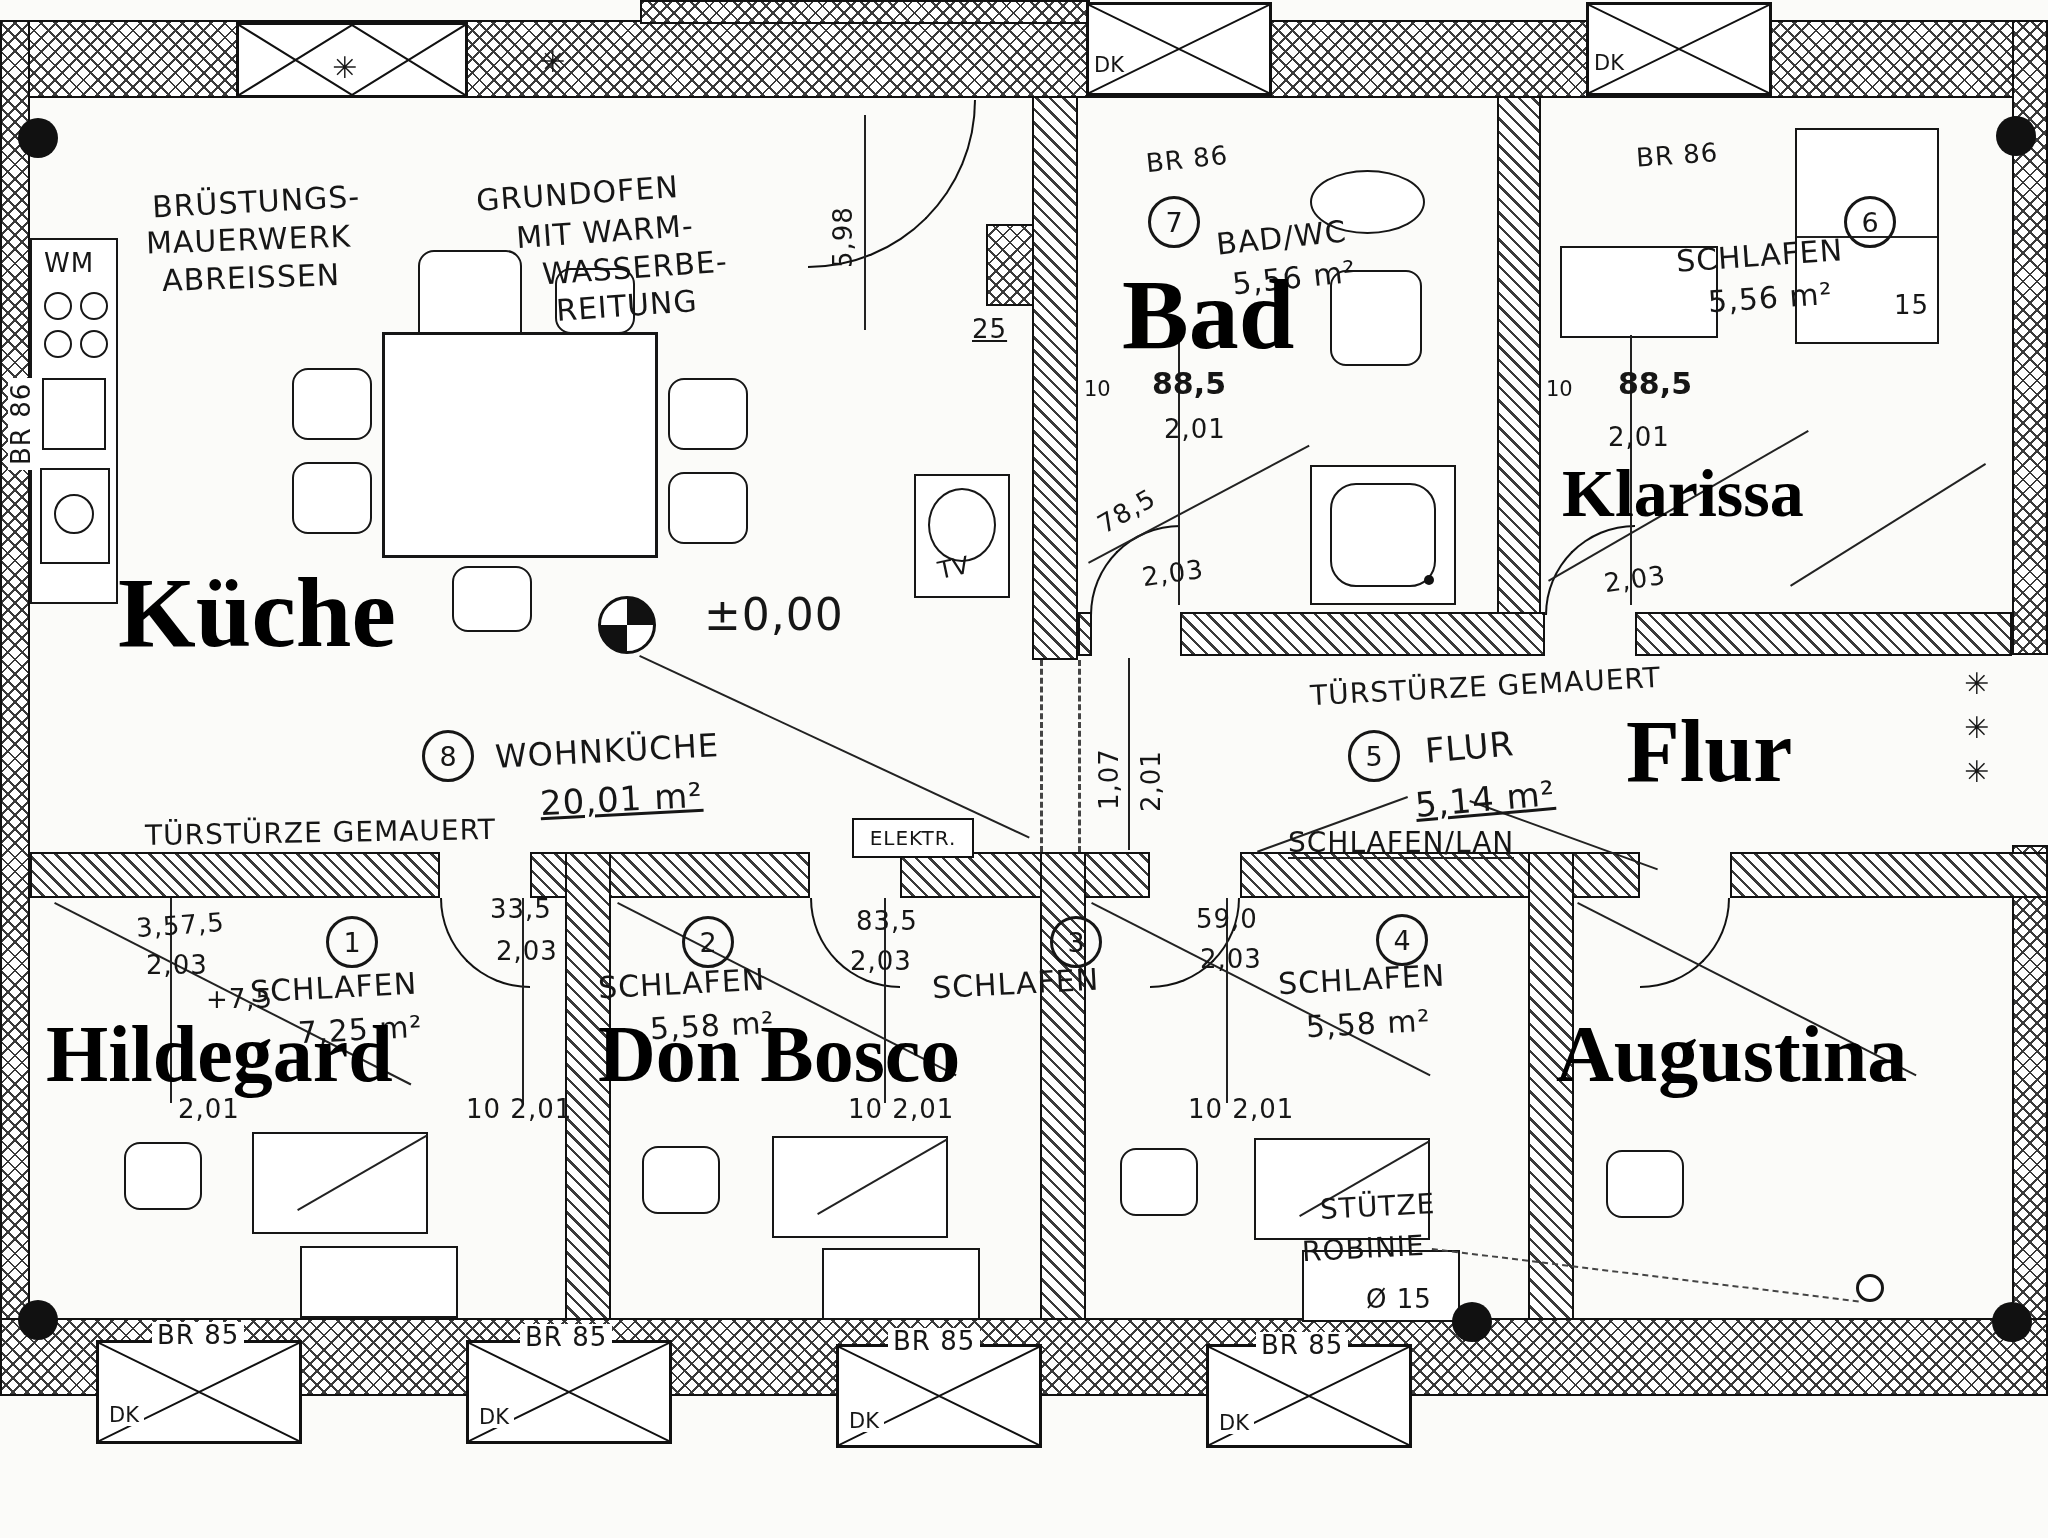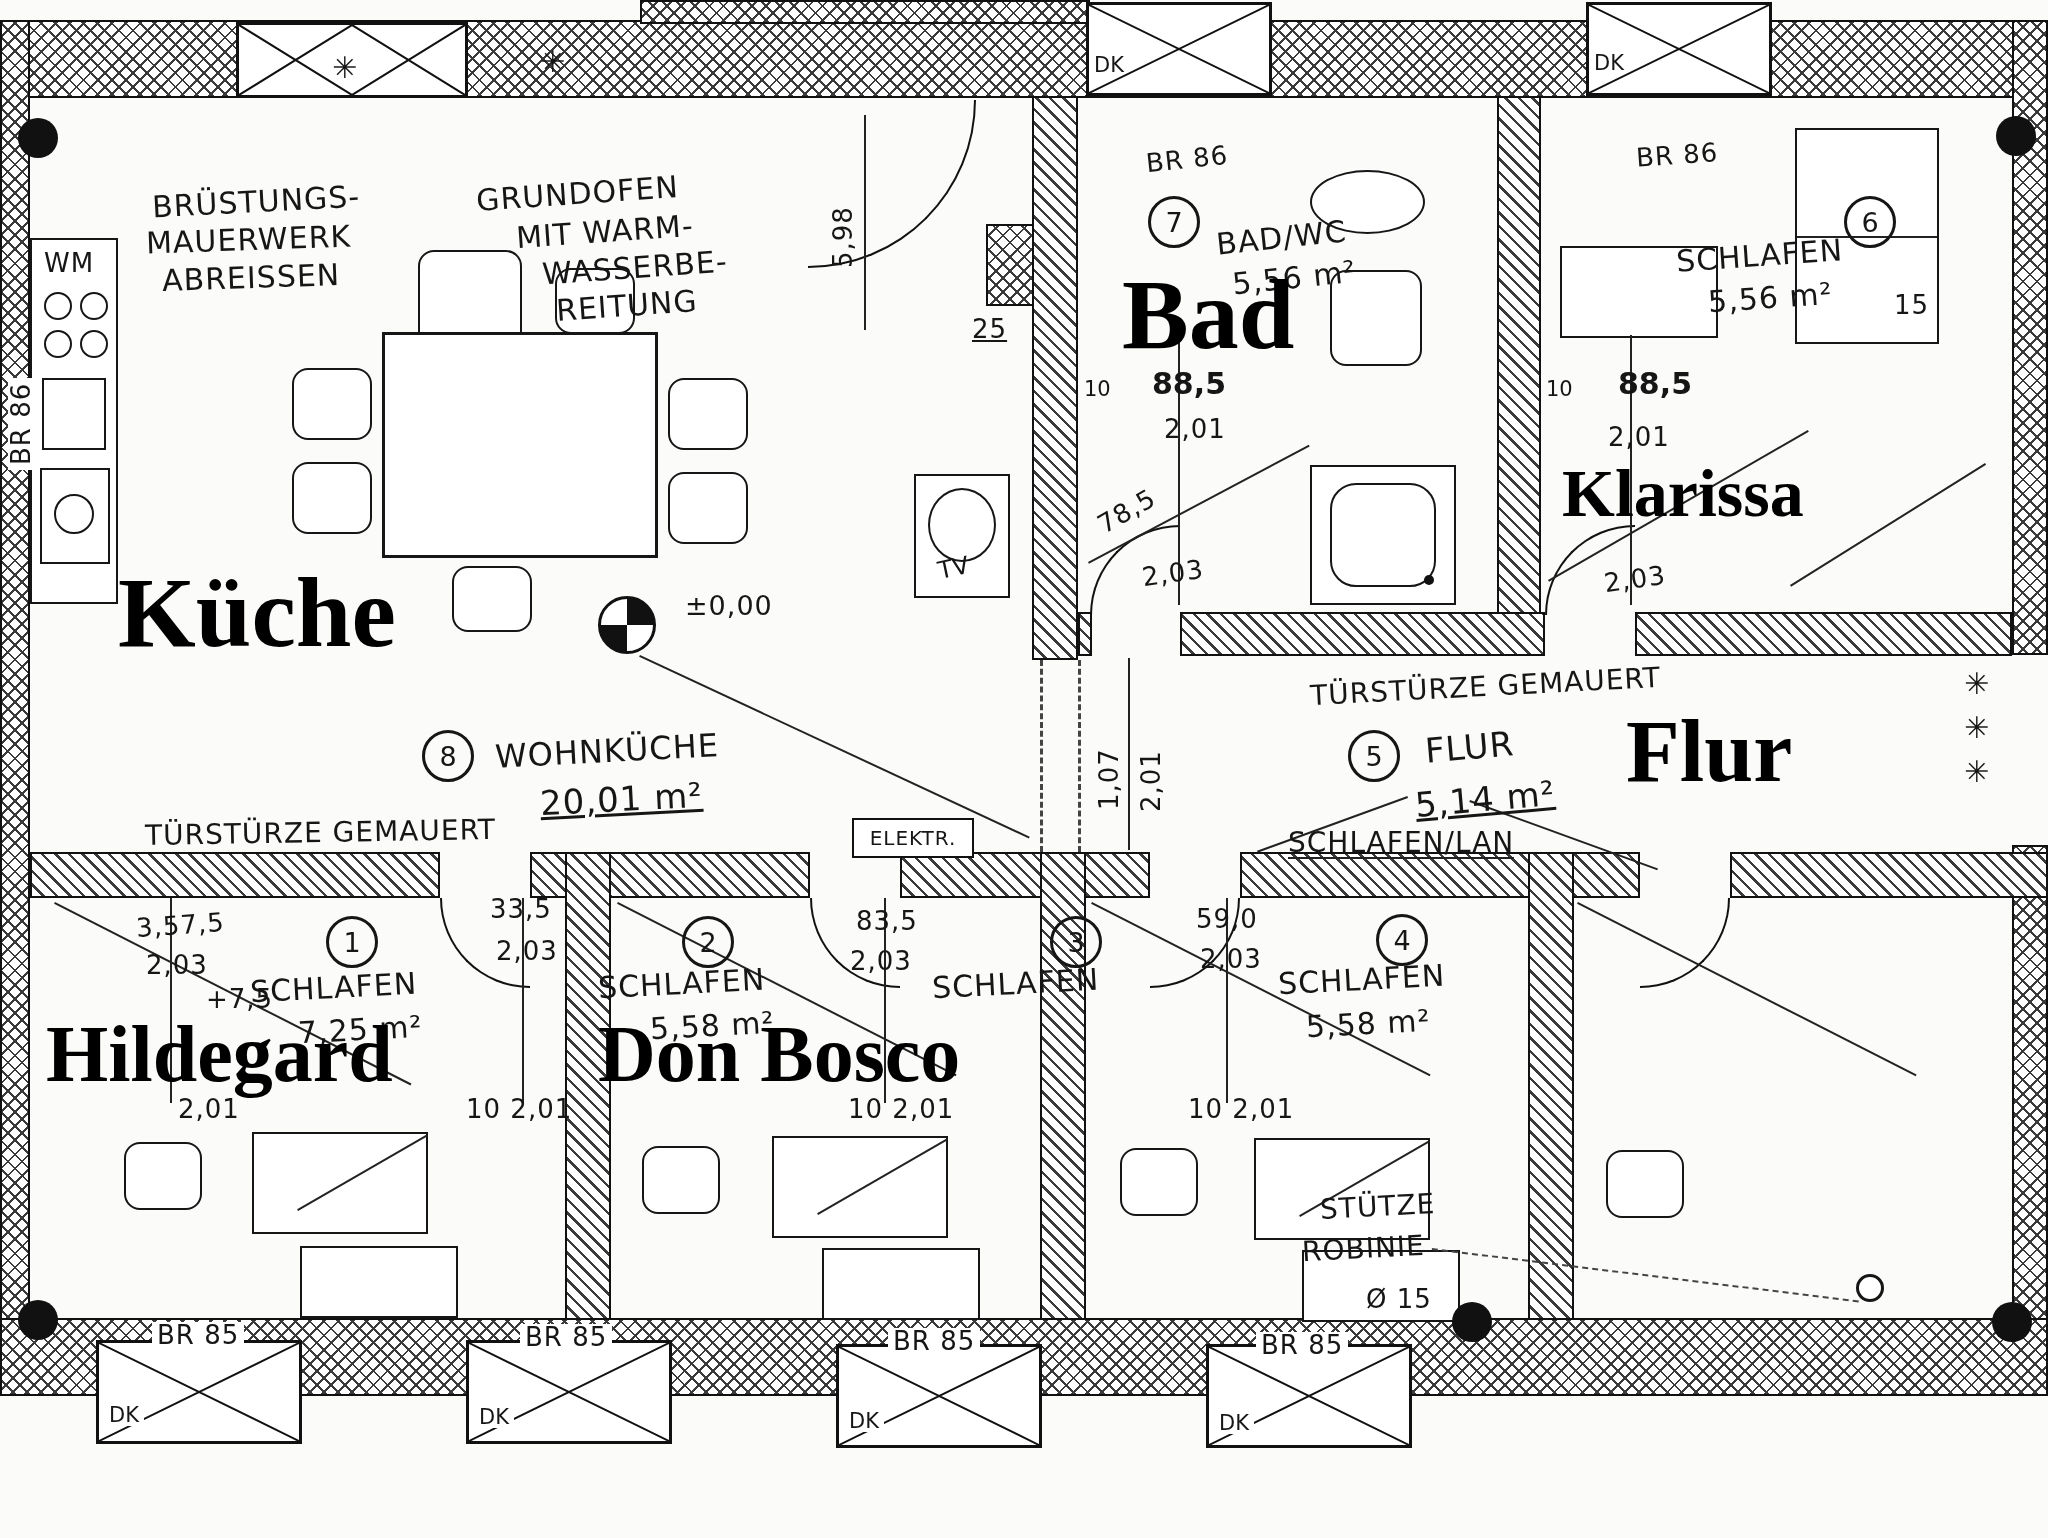--- a/index.html
+++ b/index.html
@@ -190,30 +190,31 @@
   <div class="box" style="left:852px;top:818px;width:122px;height:40px">
     <span>ELEKTR.</span>
   </div>
 
   <div class="t big" style="left:118px;top:560px;font-size:100px">Küche</div>
   <div class="t big" style="left:1122px;top:262px;font-size:100px">Bad</div>
   <div class="t big" style="left:1562px;top:458px;font-size:68px">Klarissa</div>
   <div class="t big" style="left:1626px;top:706px;font-size:88px">Flur</div>
   <div class="t big" style="left:46px;top:1012px;font-size:80px">Hildegard</div>
   <div class="t big" style="left:598px;top:1012px;font-size:80px">Don Bosco</div>
+  <div class="t big" style="left:1556px;top:1012px;font-size:80px">Augustina</div>
 
   <div class="t hand" style="left:44px;top:250px;font-size:26px">WM</div>
   <div class="t hand" style="left:152px;top:186px;transform:rotate(-3deg)">BRÜSTUNGS-</div>
   <div class="t hand" style="left:146px;top:224px;transform:rotate(-2deg)">MAUERWERK</div>
   <div class="t hand" style="left:162px;top:262px;transform:rotate(-2deg)">ABREISSEN</div>
   <div class="t hand" style="left:476px;top:178px;transform:rotate(-4deg)">GRUNDOFEN</div>
   <div class="t hand" style="left:516px;top:216px;transform:rotate(-4deg)">MIT WARM-</div>
   <div class="t hand" style="left:542px;top:252px;transform:rotate(-4deg)">WASSERBE-</div>
   <div class="t hand" style="left:556px;top:290px;transform:rotate(-4deg)">REITUNG</div>
-  <div class="t hand" style="left:685px;top:592px;font-size:27px">±0,00</div>
+  <div class="t hand" style="left:704px;top:592px;font-size:44px">±0,00</div>
   <div class="t hand" style="left:145px;top:818px;font-size:28px;transform:rotate(-1deg)">TÜRSTÜRZE GEMAUERT</div>
   <div class="t hand" style="left:1310px;top:672px;font-size:28px;transform:rotate(-3deg)">TÜRSTÜRZE GEMAUERT</div>
   <div class="t hand" style="left:1288px;top:828px;font-size:28px;border-bottom:2px solid #222">SCHLAFEN/LAN</div>
   <div class="t" style="left:938px;top:556px;font-size:24px;transform:rotate(-12deg);z-index:5">TV</div>
   <div class="t hand" style="left:1320px;top:1192px;font-size:28px;transform:rotate(-3deg)">STÜTZE</div>
   <div class="t hand" style="left:1302px;top:1234px;font-size:28px;transform:rotate(-3deg)">ROBINIE</div>
   <div class="t dim" style="left:1366px;top:1286px">Ø 15</div>
 
   <div class="t" style="left:332px;top:52px;font-size:30px">✳</div>
   <div class="t" style="left:540px;top:46px;font-size:30px">✳</div>

